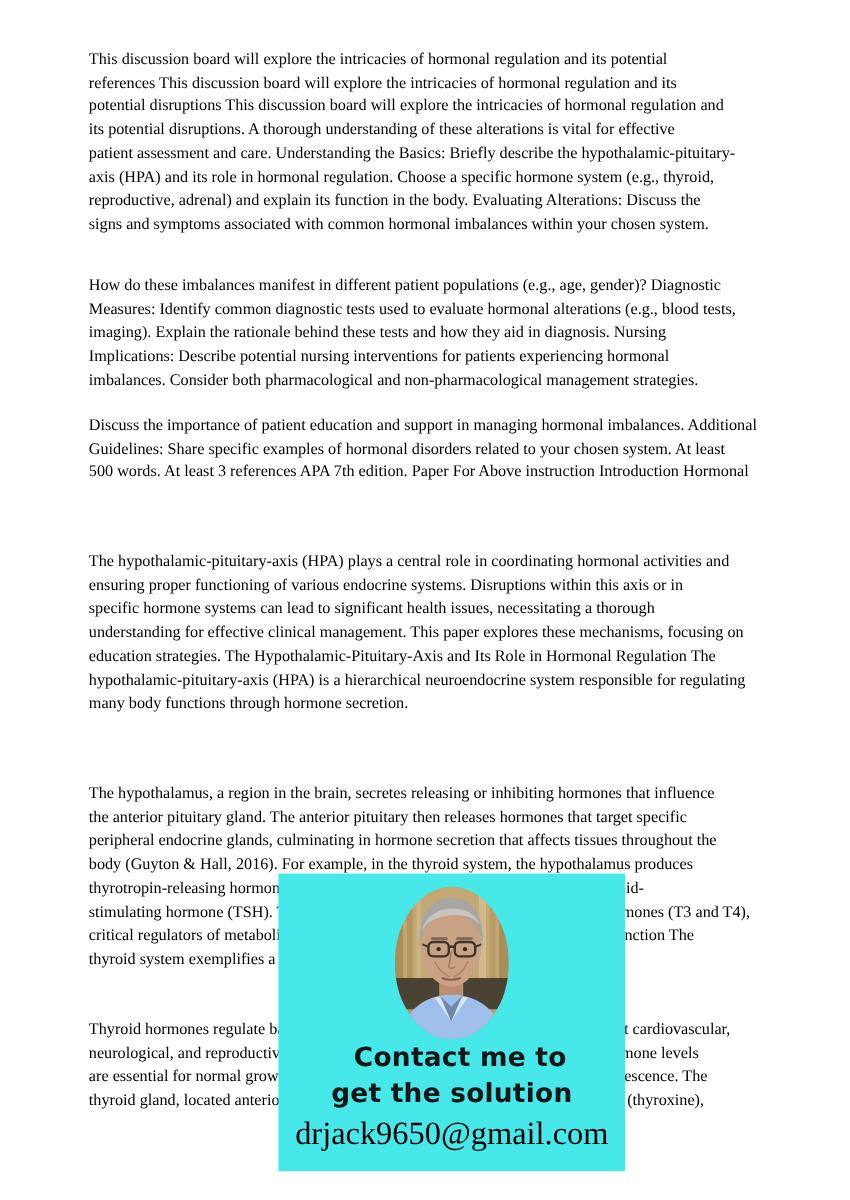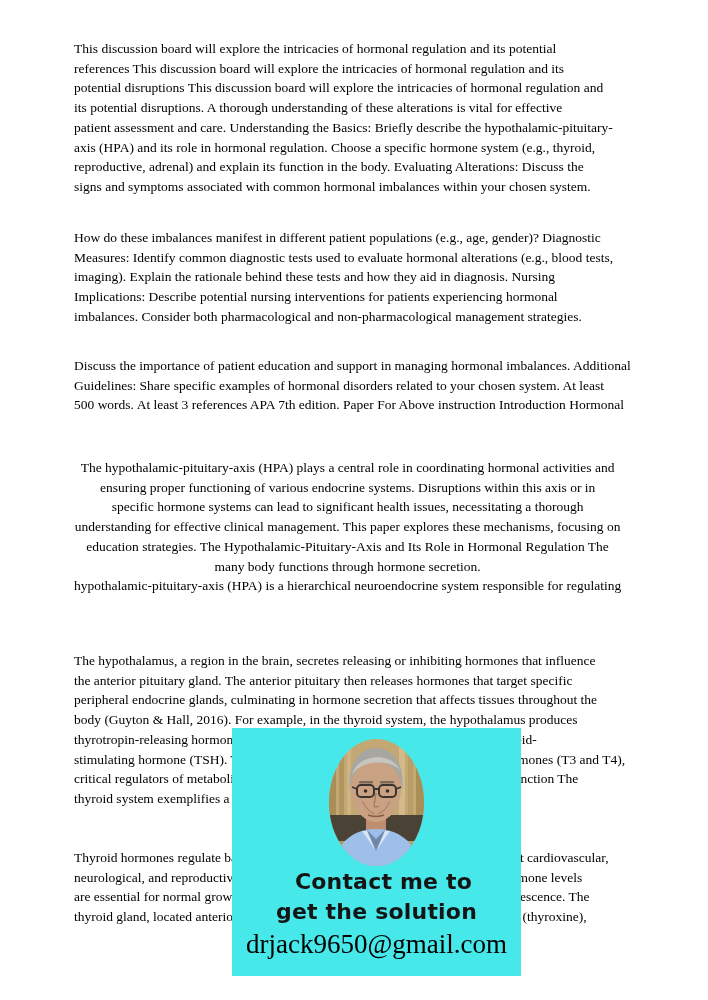--- a/index.html
+++ b/index.html
@@ -14,22 +14,22 @@
     position: absolute;
     left: 46px;
     font-size: 13.5px;
     line-height: 19.7px;
     color: #000000;
     white-space: nowrap;
     margin-left: 28px;
   }
   #p1 { top: 39px; }
   #p2 { top: 228px; }
-  #p3 { top: 356px; }
-  #p4 { top: 458px; text-align: center; }
+  #p3 { top: 344px; }
+  #p4 { top: 458px; }
   #p5 { top: 651px; }
   #p6 { top: 848px; }
 
   .ad-card {
     position: absolute;
     left: 232px; top: 728px;
     width: 289px; height: 248px;
     background: var(--card-bg, #46E8EA);
     display: flex;
     flex-direction: column;
@@ -91,22 +91,22 @@
       <div>Discuss the importance of patient education and support in managing hormonal imbalances. Additional</div>
       <div>Guidelines: Share specific examples of hormonal disorders related to your chosen system. At least</div>
       <div>500 words. At least 3 references APA 7th edition. Paper For Above instruction Introduction Hormonal</div>
     </div>
   <div id="p4" class="doc-para">
       <div>The hypothalamic-pituitary-axis (HPA) plays a central role in coordinating hormonal activities and</div>
       <div>ensuring proper functioning of various endocrine systems. Disruptions within this axis or in</div>
       <div>specific hormone systems can lead to significant health issues, necessitating a thorough</div>
       <div>understanding for effective clinical management. This paper explores these mechanisms, focusing on</div>
       <div>education strategies. The Hypothalamic-Pituitary-Axis and Its Role in Hormonal Regulation The</div>
+      <div>hypothalamic-pituitary-axis (HPA) is a hierarchical neuroendocrine system responsible for regulating</div>
       <div>many body functions through hormone secretion.</div>
-      <div>hypothalamic-pituitary-axis (HPA) is a hierarchical neuroendocrine system responsible for regulating</div>
     </div>
   <div id="p5" class="doc-para">
       <div>The hypothalamus, a region in the brain, secretes releasing or inhibiting hormones that influence</div>
       <div>the anterior pituitary gland. The anterior pituitary then releases hormones that target specific</div>
       <div>peripheral endocrine glands, culminating in hormone secretion that affects tissues throughout the</div>
       <div>body (Guyton &amp; Hall, 2016). For example, in the thyroid system, the hypothalamus produces</div>
       <div>thyrotropin-releasing hormone (TRH), which prompts the pituitary to release thyroid-</div>
       <div>stimulating hormone (TSH). TSH acts on the thyroid gland, producing thyroid hormones (T3 and T4),</div>
       <div>critical regulators of metabolism and development. The Thyroid System and Its Function The</div>
       <div>thyroid system exemplifies a classic feedback loop regulated by the HPA.</div>

